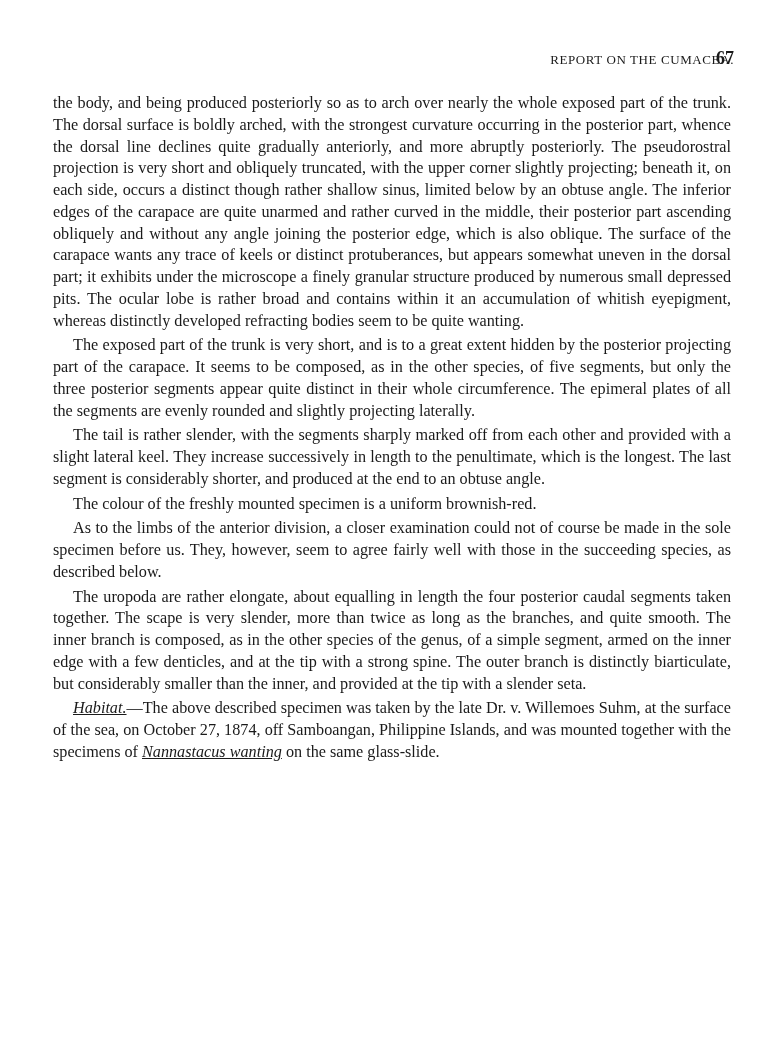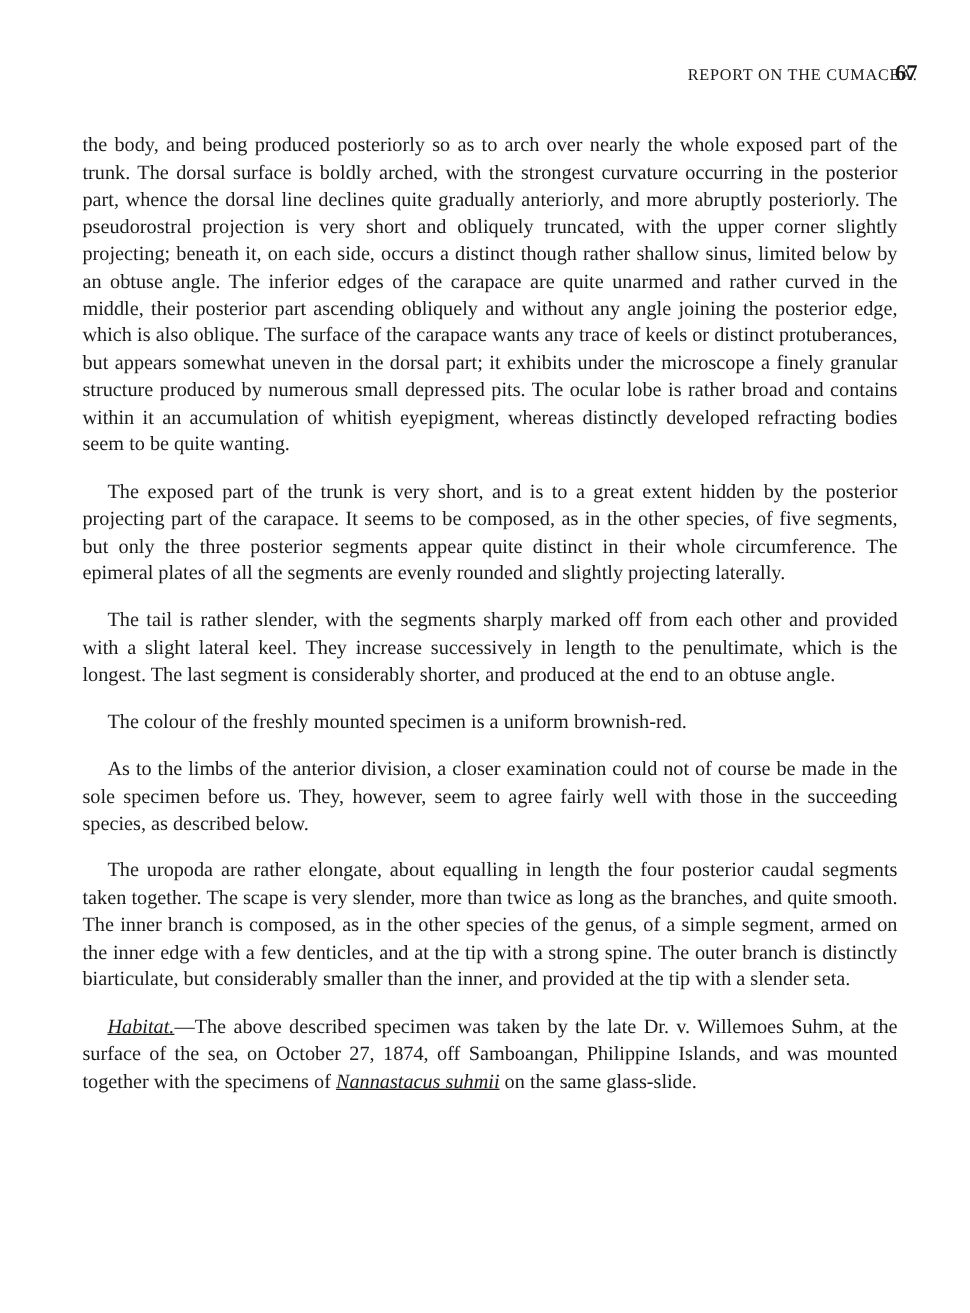--- a/index.html
+++ b/index.html
@@ -47,21 +47,21 @@
   }
   .body-text {
     position: absolute;
     top: 90px;
     left: 0;
     width: 684px;
     font-size: 16.2px;
     line-height: 21.75px;
   }
   .body-text p {
-    margin: 16px;
+    margin: 3px;
     text-align: justify;
     text-justify: inter-word;
     hyphens: manual;
   }
   .body-text p.indent {
     text-indent: 20px;
   }
   .body-text p.noindent {
     text-indent: 0;
   }
@@ -76,15 +76,15 @@
     <span class="page-number">67</span>
   </div>
 
   <div class="body-text">
     <p class="noindent">the body, and being produced posteriorly so as to arch over nearly the whole exposed part of the trunk.  The dorsal surface is boldly arched, with the strongest curvature occurring in the posterior part, whence the dorsal line declines quite gradually anteriorly, and more abruptly posteriorly.  The pseudorostral projection is very short and obliquely truncated, with the upper corner slightly projecting; beneath it, on each side, occurs a distinct though rather shallow sinus, limited below by an obtuse angle.  The inferior edges of the carapace are quite unarmed and rather curved in the middle, their posterior part ascending obliquely and without any angle joining the posterior edge, which is also oblique.  The surface of the carapace wants any trace of keels or distinct pro­tuberances, but appears somewhat uneven in the dorsal part; it exhibits under the microscope a finely granular structure produced by numerous small depressed pits. The ocular lobe is rather broad and contains within it an accumulation of whitish eye­pigment, whereas distinctly developed refracting bodies seem to be quite wanting.</p>
     <p class="indent">The exposed part of the trunk is very short, and is to a great extent hidden by the posterior projecting part of the carapace.  It seems to be composed, as in the other species, of five segments, but only the three posterior segments appear quite distinct in their whole circumference.  The epimeral plates of all the segments are evenly rounded and slightly projecting laterally.</p>
     <p class="indent">The tail is rather slender, with the segments sharply marked off from each other and provided with a slight lateral keel.  They increase successively in length to the penultimate, which is the longest.  The last segment is considerably shorter, and pro­duced at the end to an obtuse angle.</p>
     <p class="indent">The colour of the freshly mounted specimen is a uniform brownish-red.</p>
     <p class="indent">As to the limbs of the anterior division, a closer examination could not of course be made in the sole specimen before us.  They, however, seem to agree fairly well with those in the succeeding species, as described below.</p>
     <p class="indent">The uropoda are rather elongate, about equalling in length the four posterior caudal segments taken together.  The scape is very slender, more than twice as long as the branches, and quite smooth.  The inner branch is composed, as in the other species of the genus, of a simple segment, armed on the inner edge with a few denticles, and at the tip with a strong spine.  The outer branch is distinctly biarticulate, but consider­ably smaller than the inner, and provided at the tip with a slender seta.</p>
-    <p class="indent"><span class="ital">Habitat.</span><span>—</span><span>The above described specimen was taken by the late Dr. v. Willemoes Suhm, at the surface of the sea, on October 27, 1874, off Samboangan, Philippine Islands, and was mounted together with the specimens of </span><span class="ital">Nannastacus suhmii</span><span> on the same glass-slide.</span></p>
+    <p class="indent"><span class="ital">Habitat.</span><span>—</span><span>The above described specimen was taken by the late Dr. v. Willemoes Suhm, at the surface of the sea, on October 27, 1874, off Samboangan, Philippine Islands, and was mounted together with the specimens of </span><span class="ital">Nannastacus wanting</span><span> on the same glass-slide.</span></p>
   </div>
 </div>
 
 </body></html>

